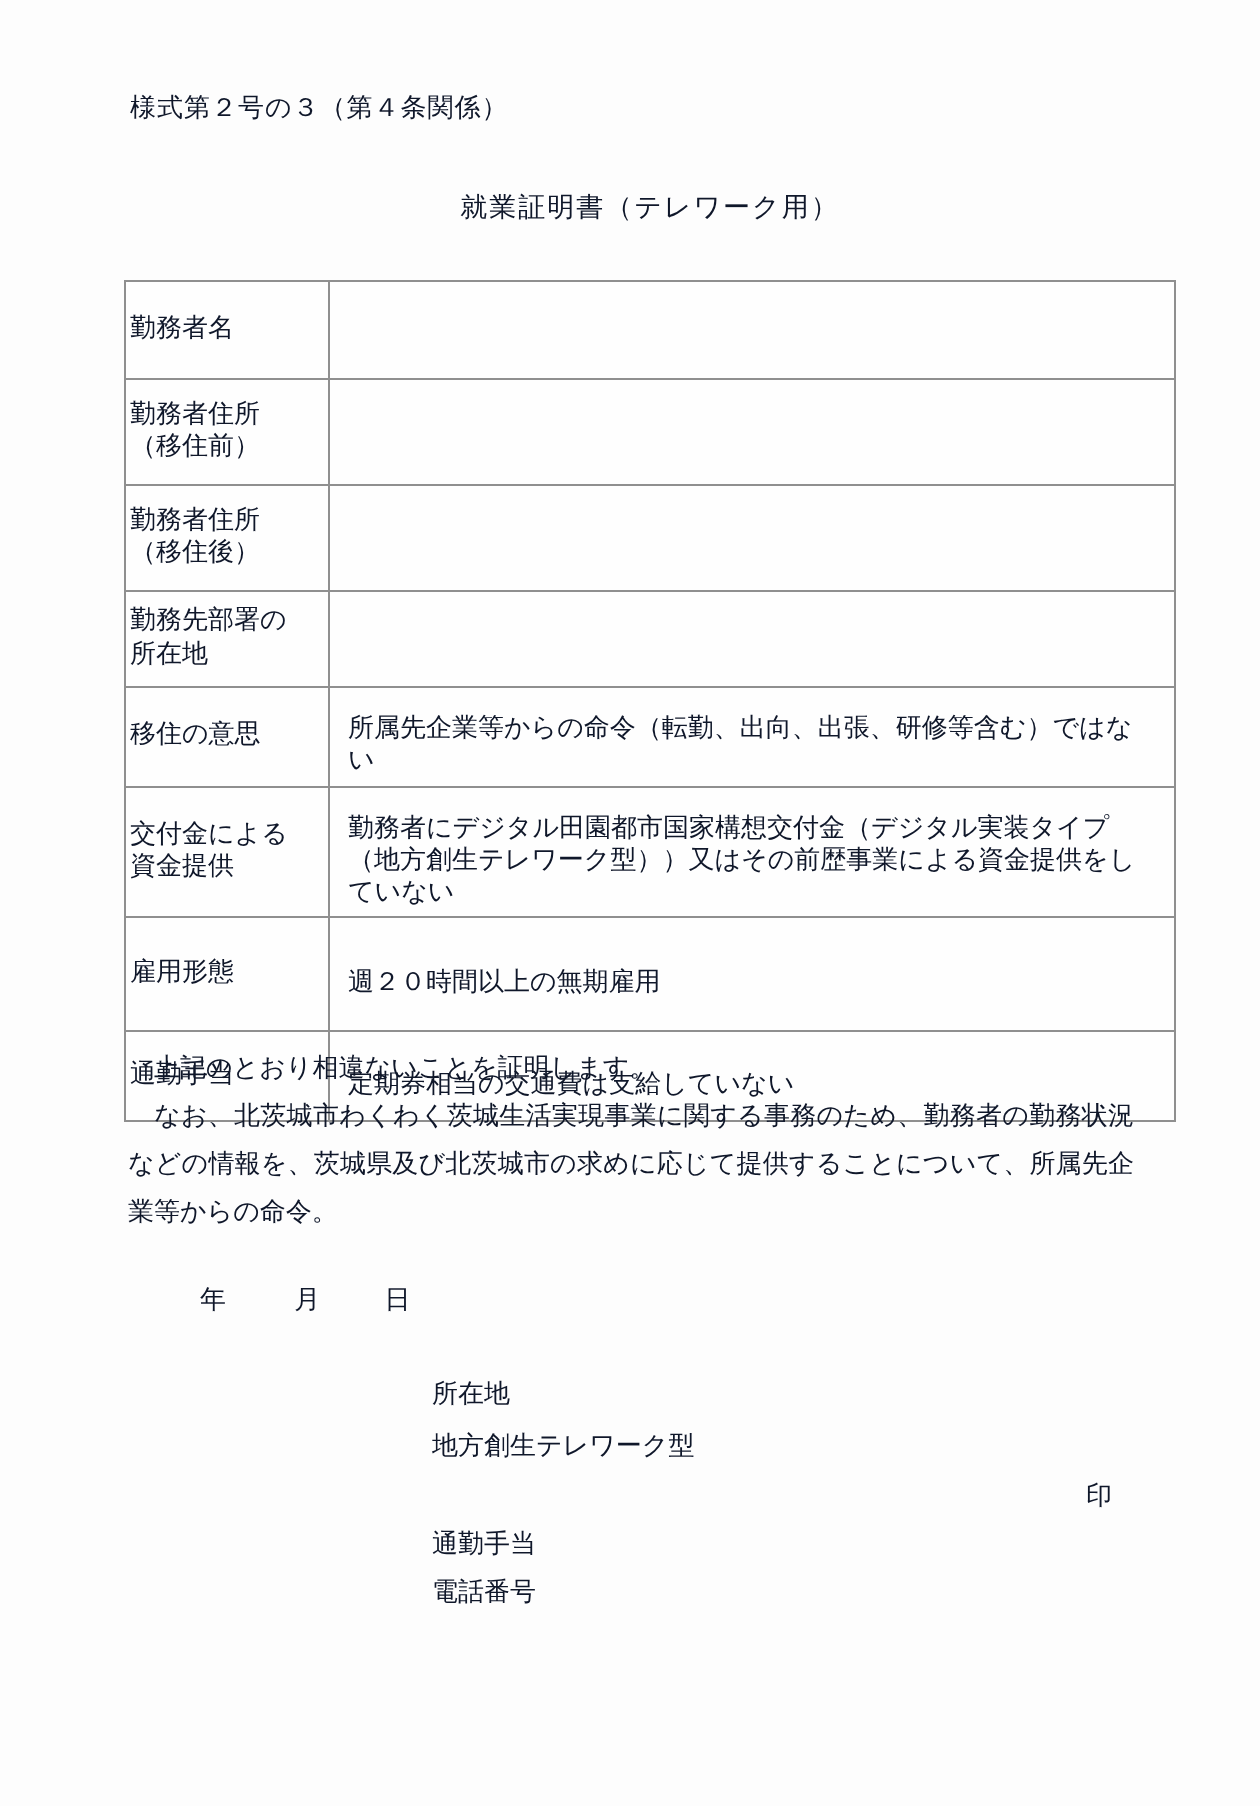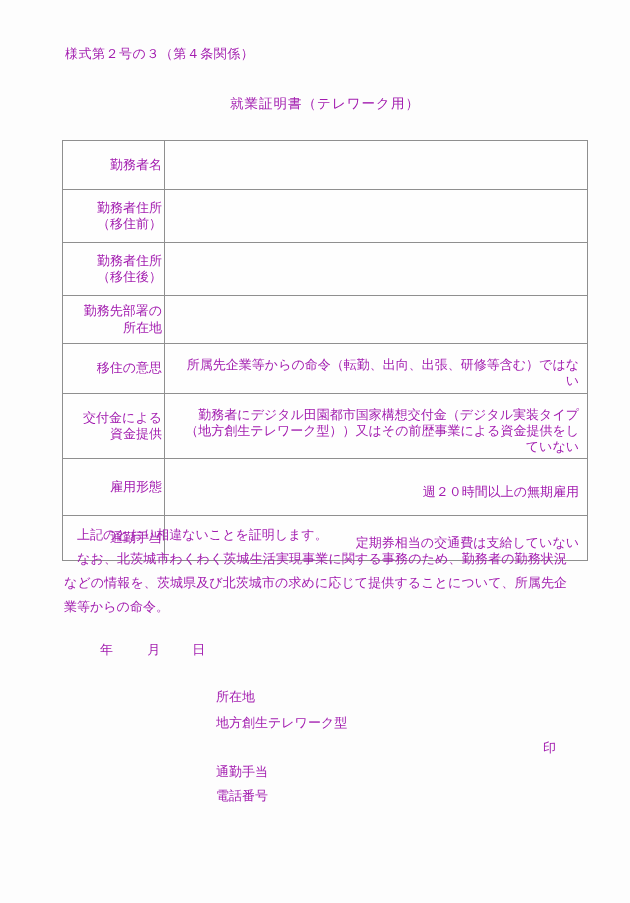--- a/index.html
+++ b/index.html
@@ -5,21 +5,21 @@
   html, body {
     margin: 0;
     padding: 0;
     background: #fdfdfd;
   }
   .page {
     position: relative;
     width: 630px;
     height: 903px;
     background: #fdfdfd;
-    color: #a21caf;
+    color: #0f172a;
     font-family: "DejaVu Serif", "Liberation Serif", serif;
     overflow: hidden;
   }
   .form-number {
     position: absolute;
     left: 65px;
     top: 45px;
     font-size: 13px;
     letter-spacing: 0.5px;
     white-space: nowrap;
@@ -43,27 +43,27 @@
   }
   table.cert td {
     border: 1px solid #8f8f8f;
     font-size: 13px;
     line-height: 1.25;
     vertical-align: middle;
     background: #fefefe;
   }
   td.cell-label {
     width: 97px;
-    text-align: right;
+    text-align: left;
     white-space: pre-line;
     padding: 3px 2px;
   }
   td.cell-value {
     padding: 13px 8px 3px 9px;
-    text-align: right;
+    text-align: left;
   }
   tr:nth-child(1) td { height: 32px; }
   tr:nth-child(2) td { height: 36px; }
   tr:nth-child(3) td { height: 36px; }
   tr:nth-child(4) td { height: 31px; }
   tr:nth-child(5) td { height: 32px; }
   tr:nth-child(6) td { height: 38px; }
   tr:nth-child(7) td { height: 40px; }
   tr:nth-child(8) td { height: 28px; }
   tr:nth-child(9) td { height: 36px; }

